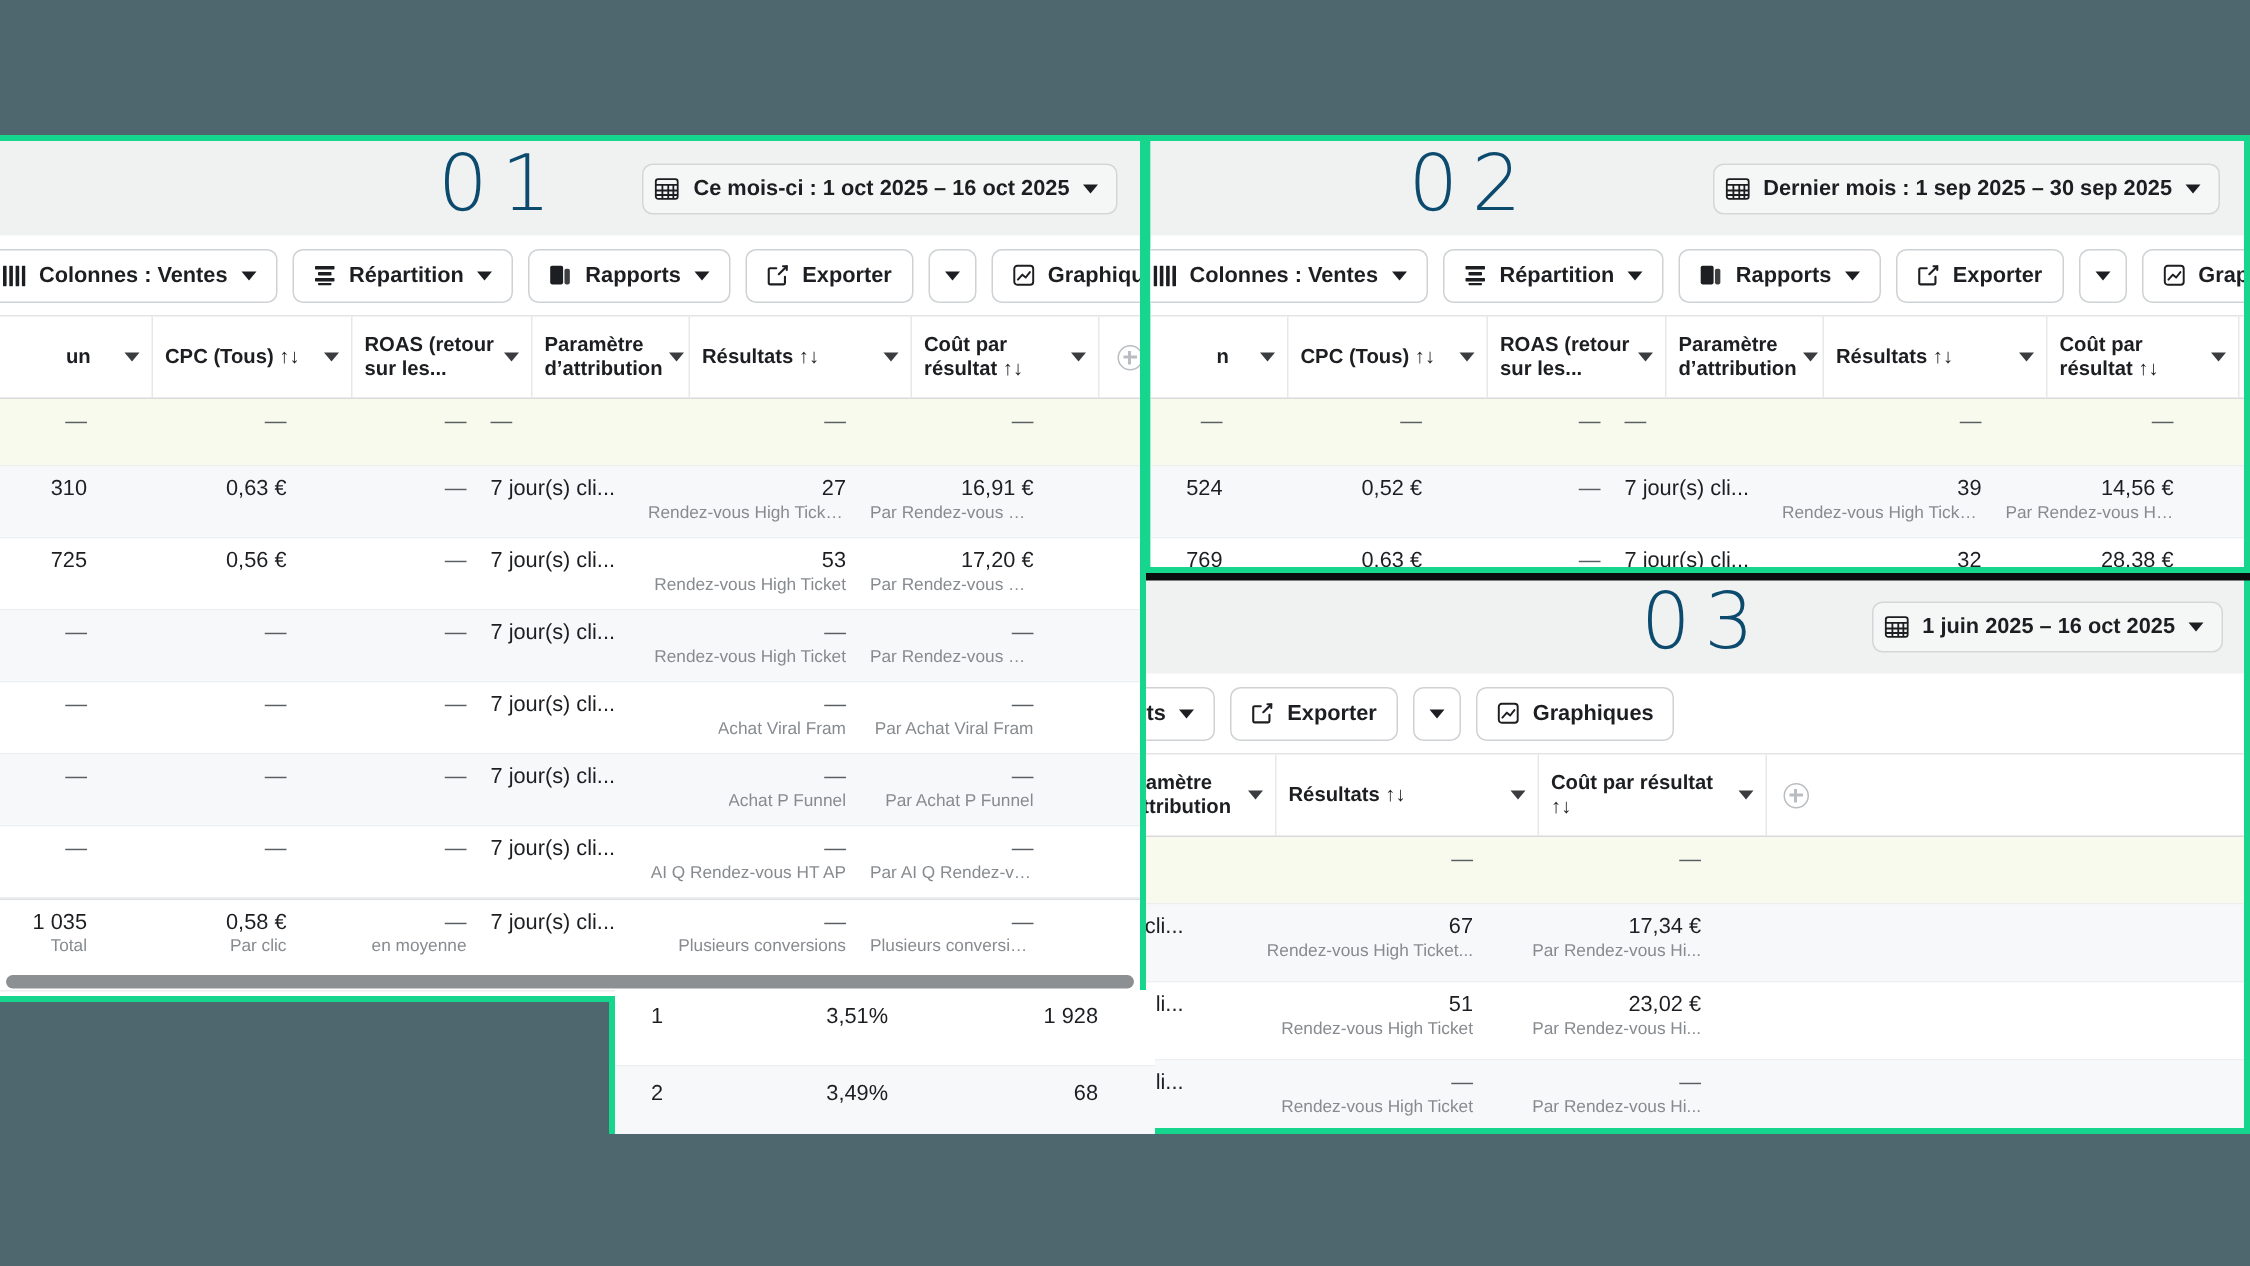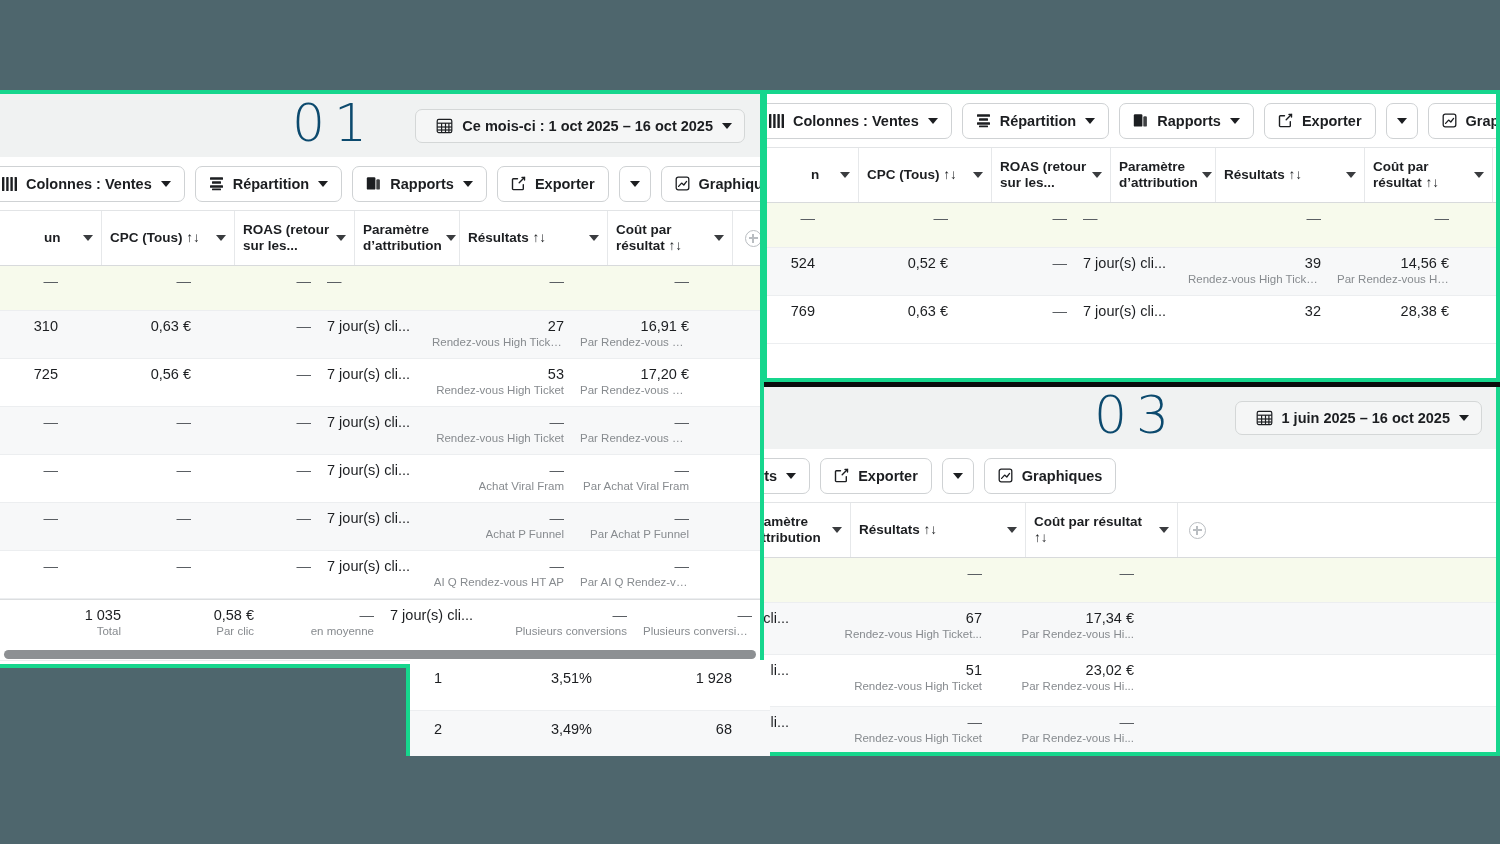--- a/index.html
+++ b/index.html
@@ -40,21 +40,21 @@
     letter-spacing: 9px;
     top: 3px;
     user-select: none;
   }
   .datepick {
     position: absolute;
     display: inline-flex;
     align-items: center;
     gap: 9px;
     height: 34px;
-    padding: 0 12px 0 20px;
+    padding: 0 12px 0 7px;
     background: #f5f6f6;
     border: 1px solid #d4d7d7;
     border-radius: 7px;
     font-size: 14.5px;
     font-weight: 700;
     color: #1c1e21;
     white-space: nowrap;
   }
 
   
@@ -347,194 +347,35 @@
             </div>
           </div>
         </div>
     </div>
   </div>
 
   <div class="blackstrip" style="left:763px; top:380px; width:737px; height:7px;"></div>
 
   <div class="panel hl" id="p2" style="left:763px; top:90px; width:737px; height:292px;">
     <div class="panel-inner">
-
-      <div class="toolbar">
-        <div class="tb-btn" style="margin-left:-12px;">
-          <span>
-            <svg width="15" height="14" viewBox="0 0 15 14" fill="#1c1e21">
-              <rect x="0" y="0" width="2.4" height="14" rx="0.6"></rect>
-              <rect x="4.2" y="0" width="2.4" height="14" rx="0.6"></rect>
-              <rect x="8.4" y="0" width="2.4" height="14" rx="0.6"></rect>
-              <rect x="12.6" y="0" width="2.4" height="14" rx="0.6"></rect>
-            </svg>
-          </span>
-          <span>Colonnes : Ventes</span>
-          <span class="caret"></span>
-        </div>
-        <div class="tb-btn">
-          <span>
-            <svg width="15" height="15" viewBox="0 0 15 15" fill="#1c1e21">
-              <rect x="1" y="1.3" width="13" height="2.4" rx="0.5"></rect>
-              <rect x="3" y="5.3" width="9" height="2.4" rx="0.5"></rect>
-              <rect x="1" y="9.3" width="13" height="2.4" rx="0.5"></rect>
-              <rect x="3" y="12.6" width="9" height="1.6" rx="0.5"></rect>
-            </svg>
-          </span>
-          <span>Répartition</span>
-          <span class="caret"></span>
-        </div>
-        <div class="tb-btn">
-          <span>
-            <svg width="15" height="15" viewBox="0 0 15 15" fill="#1c1e21">
-              <rect x="0.8" y="1.2" width="8.6" height="12.4" rx="1.2"></rect>
-              <rect x="10.3" y="3.2" width="3.6" height="10.4" rx="1.2" opacity="0.85"></rect>
-            </svg>
-          </span>
-          <span>Rapports</span>
-          <span class="caret"></span>
-        </div>
-        <div class="tb-btn">
-          <span>
-            <svg width="15" height="15" viewBox="0 0 15 15" fill="none" stroke="#1c1e21" stroke-width="1.4" stroke-linecap="round">
-              <path d="M11 1.5H13.5V4"></path>
-              <path d="M13.4 1.6L8.2 6.8"></path>
-              <path d="M12.3 8.6v4.1a.9.9 0 0 1-.9.9H2.4a.9.9 0 0 1-.9-.9V3.7a.9.9 0 0 1 .9-.9h4.1"></path>
-            </svg>
-          </span>
-          <span>Exporter</span>
-        </div>
-        <div class="tb-btn caretonly">
-          <span class="caret"></span>
-        </div>
-        <div class="tb-btn">
-          <span>
-            <svg width="15" height="15" viewBox="0 0 15 15" fill="none" stroke="#1c1e21" stroke-width="1.3" stroke-linecap="round" stroke-linejoin="round">
-              <rect x="1.2" y="1.2" width="12.6" height="12.6" rx="2"></rect>
-              <path d="M3.6 10.4l3-3.3 2.2 1.9 2.8-3.6"></path>
-            </svg>
-          </span>
-          <span>Graphiques</span>
-        </div>
-      </div>
-
-      <div class="thead">
-        <div class="th" style="width:56px;">
-          <span class="lbl">n</span>
-          <span class="caret"></span>
-        </div>
-        <div class="th" style="width:133px;">
-          <span class="lbl">CPC (Tous) ↑↓</span>
-          <span class="caret"></span>
-        </div>
-        <div class="th" style="width:119px;">
-          <span class="lbl">ROAS (retour sur les...</span>
-          <span class="caret"></span>
-        </div>
-        <div class="th" style="width:105px;">
-          <span class="lbl">Paramètre d’attribution</span>
-          <span class="caret"></span>
-        </div>
-        <div class="th" style="width:149px;">
-          <span class="lbl">Résultats ↑↓</span>
-          <span class="caret"></span>
-        </div>
-        <div class="th" style="width:128px;">
-          <span class="lbl">Coût par résultat ↑↓</span>
-          <span class="caret"></span>
-        </div>
-        <div class="th plus" style="width:38px;">
-          <span class="plus-icon"></span>
-        </div>
-      </div>
-
-      <div id="p2rows">
-          <div class="trow summary" style="height: 45px;">
-            <div class="td" style="width: 56px;">
-              <span class="dash">—</span>
-            </div>
-            <div class="td" style="width: 133px;">
-              <span class="dash">—</span>
-            </div>
-            <div class="td" style="width: 119px;">
-              <span class="dash">—</span>
-            </div>
-            <div class="td left" style="width: 105px;">
-              <span class="dash">—</span>
-            </div>
-            <div class="td" style="width: 149px;">
-              <span class="dash">—</span>
-            </div>
-            <div class="td" style="width: 128px;">
-              <span class="dash">—</span>
-            </div>
-          </div>
-          <div class="trow alt" style="height: 48px;">
-            <div class="td" style="width: 56px;">
-              <span>524</span>
-            </div>
-            <div class="td" style="width: 133px;">
-              <span>0,52 €</span>
-            </div>
-            <div class="td" style="width: 119px;">
-              <span class="dash">—</span>
-            </div>
-            <div class="td left" style="width: 105px;">
-              <span>7 jour(s) cli...</span>
-            </div>
-            <div class="td" style="width: 149px;">
-              <span>39</span>
-              <span class="sub">Rendez-vous High Ticket...</span>
-            </div>
-            <div class="td" style="width: 128px;">
-              <span>14,56 €</span>
-              <span class="sub">Par Rendez-vous Hi...</span>
-            </div>
-          </div>
-          <div class="trow " style="height: 48px;">
-            <div class="td" style="width: 56px;">
-              <span>769</span>
-            </div>
-            <div class="td" style="width: 133px;">
-              <span>0,63 €</span>
-            </div>
-            <div class="td" style="width: 119px;">
-              <span class="dash">—</span>
-            </div>
-            <div class="td left" style="width: 105px;">
-              <span>7 jour(s) cli...</span>
-            </div>
-            <div class="td" style="width: 149px;">
-              <span>32</span>
-            </div>
-            <div class="td" style="width: 128px;">
-              <span>28,38 €</span>
-            </div>
-          </div>
-        </div>
-    </div>
-  </div>
-
-  <div class="panel hl" id="p1" style="left:-4px; top:90px; width:768px; height:578px;">
-    <div class="panel-inner">
       <div class="topbar" style="height:63px;">
-        <div class="stepnum" style="left:292px;">01</div>
-        <div class="datepick" style="right:15px;">
+        <div class="stepnum" style="left:172px;">02</div>
+        <div class="datepick" style="right:16px;">
           <span>
             <svg width="17" height="17" viewBox="0 0 17 17" fill="none" stroke="#1c1e21" stroke-width="1.2">
               <rect x="1.2" y="2.4" width="14.6" height="13.2" rx="1.6"></rect>
               <line x1="1.2" y1="6.2" x2="15.8" y2="6.2"></line>
               <line x1="1.2" y1="10" x2="15.8" y2="10"></line>
               <line x1="1.2" y1="13" x2="15.8" y2="13"></line>
               <line x1="5.6" y1="6.2" x2="5.6" y2="15.6"></line>
               <line x1="9.5" y1="6.2" x2="9.5" y2="15.6"></line>
               <line x1="12.9" y1="6.2" x2="12.9" y2="15.6"></line>
             </svg>
           </span>
-          <span>Ce mois-ci : 1 oct 2025 – 16 oct 2025</span>
+          <span>Dernier mois : 1 sep 2025 – 30 sep 2025</span>
           <span class="caret"></span>
         </div>
       </div>
 
       <div class="toolbar">
         <div class="tb-btn" style="margin-left:-12px;">
           <span>
             <svg width="15" height="14" viewBox="0 0 15 14" fill="#1c1e21">
               <rect x="0" y="0" width="2.4" height="14" rx="0.6"></rect>
               <rect x="4.2" y="0" width="2.4" height="14" rx="0.6"></rect>
@@ -585,20 +426,197 @@
             <svg width="15" height="15" viewBox="0 0 15 15" fill="none" stroke="#1c1e21" stroke-width="1.3" stroke-linecap="round" stroke-linejoin="round">
               <rect x="1.2" y="1.2" width="12.6" height="12.6" rx="2"></rect>
               <path d="M3.6 10.4l3-3.3 2.2 1.9 2.8-3.6"></path>
             </svg>
           </span>
           <span>Graphiques</span>
         </div>
       </div>
 
       <div class="thead">
+        <div class="th" style="width:56px;">
+          <span class="lbl">n</span>
+          <span class="caret"></span>
+        </div>
+        <div class="th" style="width:133px;">
+          <span class="lbl">CPC (Tous) ↑↓</span>
+          <span class="caret"></span>
+        </div>
+        <div class="th" style="width:119px;">
+          <span class="lbl">ROAS (retour sur les...</span>
+          <span class="caret"></span>
+        </div>
+        <div class="th" style="width:105px;">
+          <span class="lbl">Paramètre d’attribution</span>
+          <span class="caret"></span>
+        </div>
+        <div class="th" style="width:149px;">
+          <span class="lbl">Résultats ↑↓</span>
+          <span class="caret"></span>
+        </div>
+        <div class="th" style="width:128px;">
+          <span class="lbl">Coût par résultat ↑↓</span>
+          <span class="caret"></span>
+        </div>
+        <div class="th plus" style="width:38px;">
+          <span class="plus-icon"></span>
+        </div>
+      </div>
+
+      <div id="p2rows">
+          <div class="trow summary" style="height: 45px;">
+            <div class="td" style="width: 56px;">
+              <span class="dash">—</span>
+            </div>
+            <div class="td" style="width: 133px;">
+              <span class="dash">—</span>
+            </div>
+            <div class="td" style="width: 119px;">
+              <span class="dash">—</span>
+            </div>
+            <div class="td left" style="width: 105px;">
+              <span class="dash">—</span>
+            </div>
+            <div class="td" style="width: 149px;">
+              <span class="dash">—</span>
+            </div>
+            <div class="td" style="width: 128px;">
+              <span class="dash">—</span>
+            </div>
+          </div>
+          <div class="trow alt" style="height: 48px;">
+            <div class="td" style="width: 56px;">
+              <span>524</span>
+            </div>
+            <div class="td" style="width: 133px;">
+              <span>0,52 €</span>
+            </div>
+            <div class="td" style="width: 119px;">
+              <span class="dash">—</span>
+            </div>
+            <div class="td left" style="width: 105px;">
+              <span>7 jour(s) cli...</span>
+            </div>
+            <div class="td" style="width: 149px;">
+              <span>39</span>
+              <span class="sub">Rendez-vous High Ticket...</span>
+            </div>
+            <div class="td" style="width: 128px;">
+              <span>14,56 €</span>
+              <span class="sub">Par Rendez-vous Hi...</span>
+            </div>
+          </div>
+          <div class="trow " style="height: 48px;">
+            <div class="td" style="width: 56px;">
+              <span>769</span>
+            </div>
+            <div class="td" style="width: 133px;">
+              <span>0,63 €</span>
+            </div>
+            <div class="td" style="width: 119px;">
+              <span class="dash">—</span>
+            </div>
+            <div class="td left" style="width: 105px;">
+              <span>7 jour(s) cli...</span>
+            </div>
+            <div class="td" style="width: 149px;">
+              <span>32</span>
+            </div>
+            <div class="td" style="width: 128px;">
+              <span>28,38 €</span>
+            </div>
+          </div>
+        </div>
+    </div>
+  </div>
+
+  <div class="panel hl" id="p1" style="left:-4px; top:90px; width:768px; height:578px;">
+    <div class="panel-inner">
+      <div class="topbar" style="height:63px;">
+        <div class="stepnum" style="left:292px;">01</div>
+        <div class="datepick" style="right:15px;">
+          <span>
+            <svg width="17" height="17" viewBox="0 0 17 17" fill="none" stroke="#1c1e21" stroke-width="1.2">
+              <rect x="1.2" y="2.4" width="14.6" height="13.2" rx="1.6"></rect>
+              <line x1="1.2" y1="6.2" x2="15.8" y2="6.2"></line>
+              <line x1="1.2" y1="10" x2="15.8" y2="10"></line>
+              <line x1="1.2" y1="13" x2="15.8" y2="13"></line>
+              <line x1="5.6" y1="6.2" x2="5.6" y2="15.6"></line>
+              <line x1="9.5" y1="6.2" x2="9.5" y2="15.6"></line>
+              <line x1="12.9" y1="6.2" x2="12.9" y2="15.6"></line>
+            </svg>
+          </span>
+          <span>Ce mois-ci : 1 oct 2025 – 16 oct 2025</span>
+          <span class="caret"></span>
+        </div>
+      </div>
+
+      <div class="toolbar">
+        <div class="tb-btn" style="margin-left:-12px;">
+          <span>
+            <svg width="15" height="14" viewBox="0 0 15 14" fill="#1c1e21">
+              <rect x="0" y="0" width="2.4" height="14" rx="0.6"></rect>
+              <rect x="4.2" y="0" width="2.4" height="14" rx="0.6"></rect>
+              <rect x="8.4" y="0" width="2.4" height="14" rx="0.6"></rect>
+              <rect x="12.6" y="0" width="2.4" height="14" rx="0.6"></rect>
+            </svg>
+          </span>
+          <span>Colonnes : Ventes</span>
+          <span class="caret"></span>
+        </div>
+        <div class="tb-btn">
+          <span>
+            <svg width="15" height="15" viewBox="0 0 15 15" fill="#1c1e21">
+              <rect x="1" y="1.3" width="13" height="2.4" rx="0.5"></rect>
+              <rect x="3" y="5.3" width="9" height="2.4" rx="0.5"></rect>
+              <rect x="1" y="9.3" width="13" height="2.4" rx="0.5"></rect>
+              <rect x="3" y="12.6" width="9" height="1.6" rx="0.5"></rect>
+            </svg>
+          </span>
+          <span>Répartition</span>
+          <span class="caret"></span>
+        </div>
+        <div class="tb-btn">
+          <span>
+            <svg width="15" height="15" viewBox="0 0 15 15" fill="#1c1e21">
+              <rect x="0.8" y="1.2" width="8.6" height="12.4" rx="1.2"></rect>
+              <rect x="10.3" y="3.2" width="3.6" height="10.4" rx="1.2" opacity="0.85"></rect>
+            </svg>
+          </span>
+          <span>Rapports</span>
+          <span class="caret"></span>
+        </div>
+        <div class="tb-btn">
+          <span>
+            <svg width="15" height="15" viewBox="0 0 15 15" fill="none" stroke="#1c1e21" stroke-width="1.4" stroke-linecap="round">
+              <path d="M11 1.5H13.5V4"></path>
+              <path d="M13.4 1.6L8.2 6.8"></path>
+              <path d="M12.3 8.6v4.1a.9.9 0 0 1-.9.9H2.4a.9.9 0 0 1-.9-.9V3.7a.9.9 0 0 1 .9-.9h4.1"></path>
+            </svg>
+          </span>
+          <span>Exporter</span>
+        </div>
+        <div class="tb-btn caretonly">
+          <span class="caret"></span>
+        </div>
+        <div class="tb-btn">
+          <span>
+            <svg width="15" height="15" viewBox="0 0 15 15" fill="none" stroke="#1c1e21" stroke-width="1.3" stroke-linecap="round" stroke-linejoin="round">
+              <rect x="1.2" y="1.2" width="12.6" height="12.6" rx="2"></rect>
+              <path d="M3.6 10.4l3-3.3 2.2 1.9 2.8-3.6"></path>
+            </svg>
+          </span>
+          <span>Graphiques</span>
+        </div>
+      </div>
+
+      <div class="thead">
         <div class="th" style="width:66px;">
           <span class="lbl">un</span>
           <span class="caret"></span>
         </div>
         <div class="th" style="width:133px;">
           <span class="lbl">CPC (Tous) ↑↓</span>
           <span class="caret"></span>
         </div>
         <div class="th" style="width:120px;">
           <span class="lbl">ROAS (retour sur les...</span>
@@ -767,21 +785,21 @@
             </div>
             <div class="td" style="width: 148px;">
               <span class="dash">—</span>
               <span class="sub">AI Q Rendez-vous HT AP</span>
             </div>
             <div class="td" style="width: 125px;">
               <span class="dash">—</span>
               <span class="sub">Par AI Q Rendez-vo...</span>
             </div>
           </div>
-          <div class="trow total" style="height: 62px; justify-content: flex-end;">
+          <div class="trow total" style="height: 62px;">
             <div class="td" style="width: 66px;">
               <span>1 035</span>
               <span class="sub">Total</span>
             </div>
             <div class="td" style="width: 133px;">
               <span>0,58 €</span>
               <span class="sub">Par clic</span>
             </div>
             <div class="td" style="width: 120px;">
               <span class="dash">—</span>

